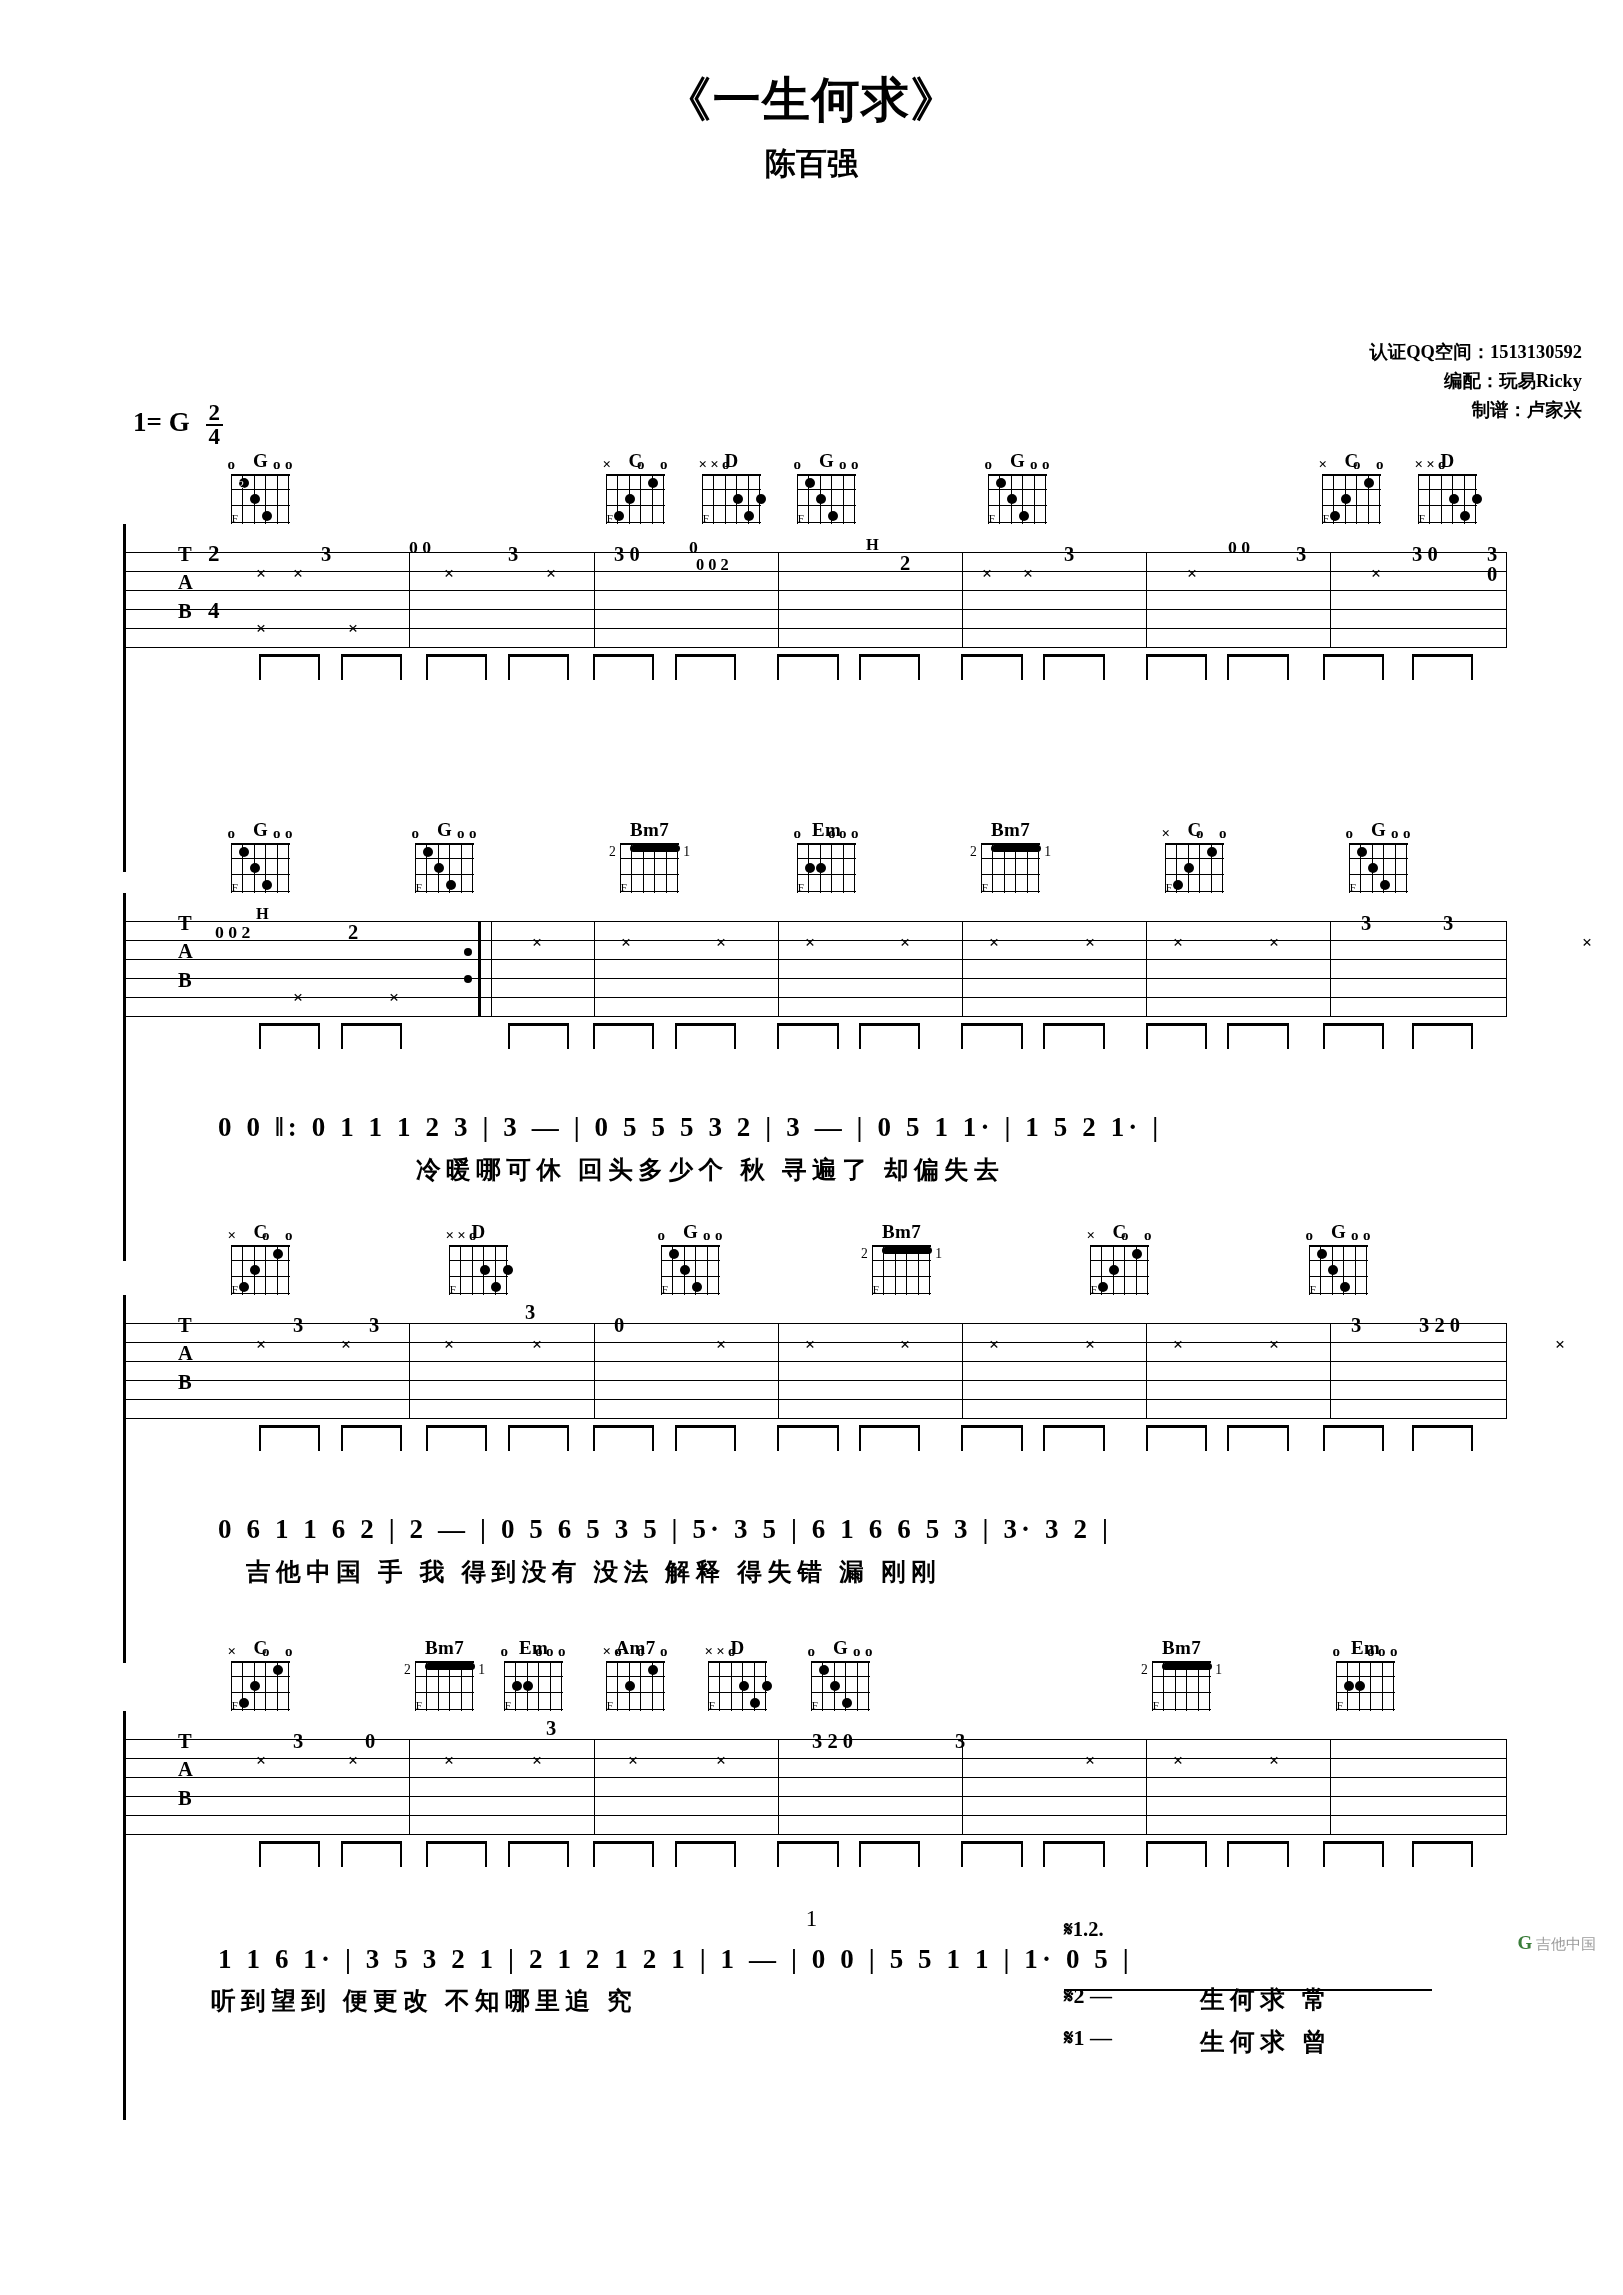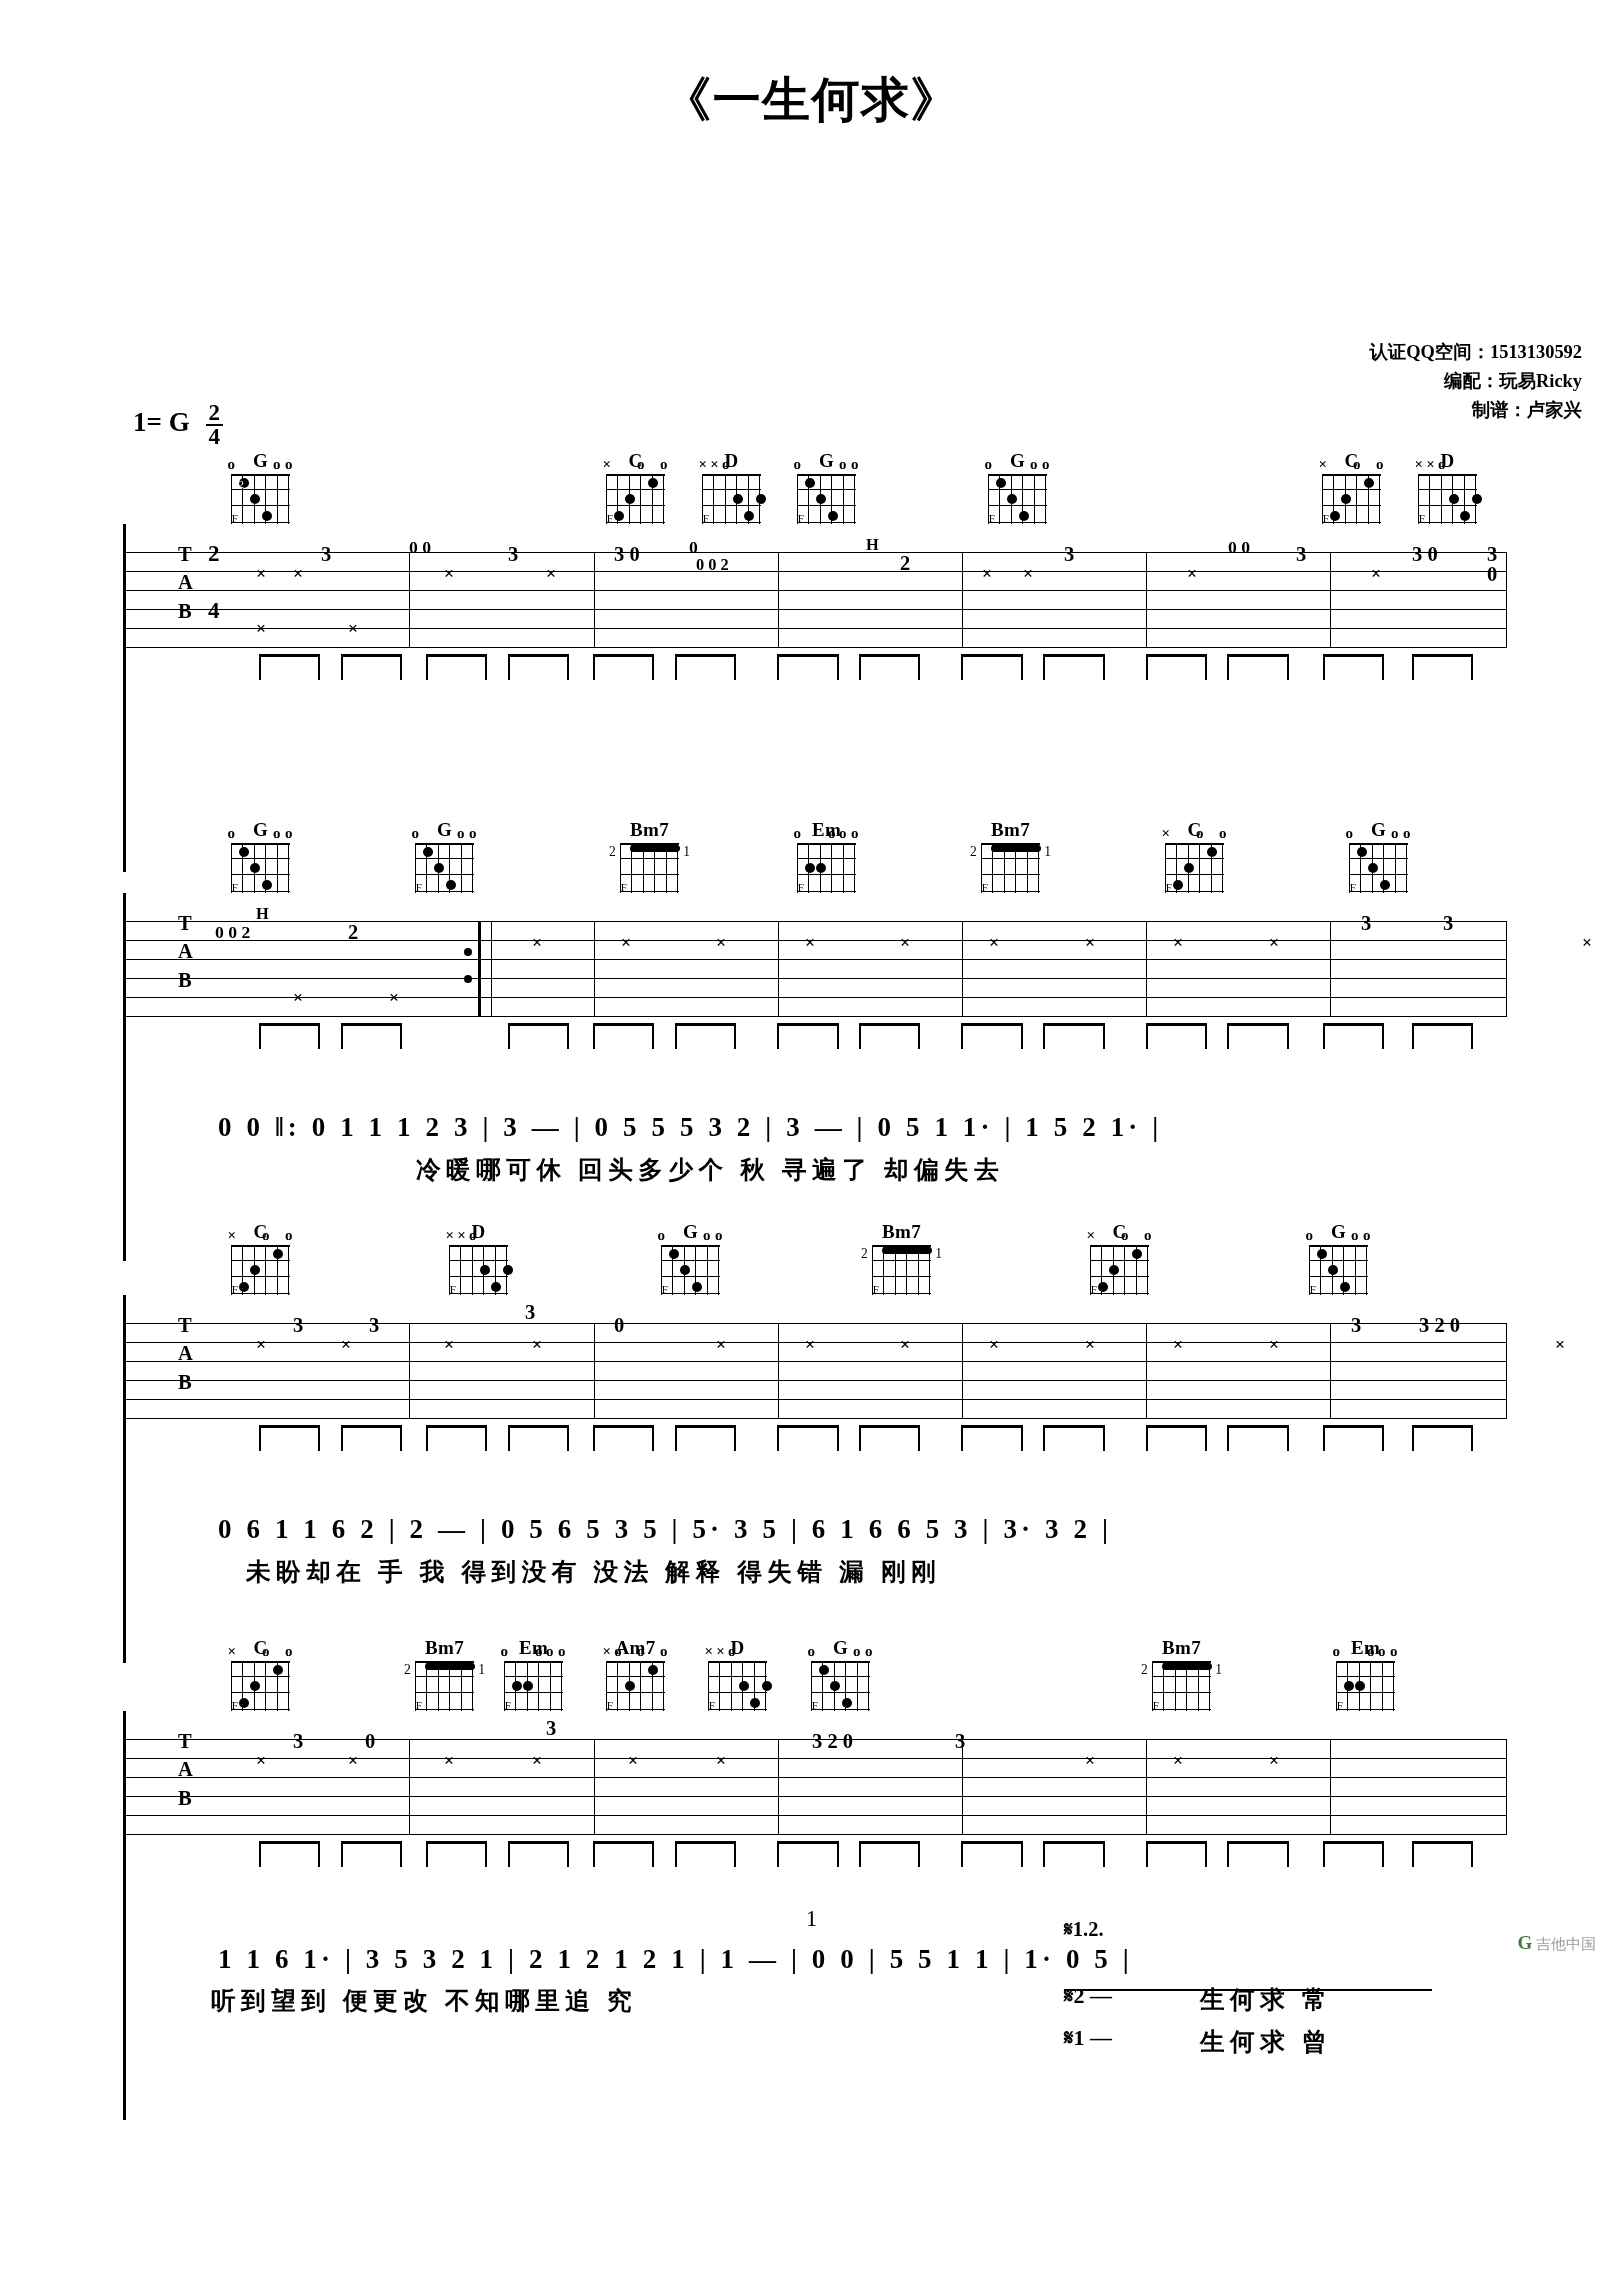--- a/index.html
+++ b/index.html
@@ -76,20 +76,21 @@
   .pagenum { position:absolute; bottom:42px; left:0; width:1623px; text-align:center; font-size:23px;}
   .wm { position:absolute; right:27px; bottom:20.5px; font-size:15px; color:#9a9a9a;}
   .wm .g { color:#3a7d3a; font-weight:bold; font-size:19px;}
 </style>
 </head>
 <body>
 
 <div class="page">
 
   <div class="title">《一生何求》</div>
+  <div class="artist">陈百强</div>
 
   <div class="credits">
     <div>认证QQ空间：1513130592</div>
     <div>编配：玩易Ricky</div>
     <div>制谱：卢家兴</div>
   </div>
 
   <div class="keysig">
     <span>1=</span>
     <span>G</span>
@@ -824,21 +825,21 @@
         <div class="beam" style="left:1064px; top:0; width:61px;"></div>
           <div class="stem" style="left:1064px; top:0; height:26px;"></div>
           <div class="stem" style="left:1123px; top:0; height:26px;"></div>
         <div class="beam" style="left:1153px; top:0; width:61px;"></div>
           <div class="stem" style="left:1153px; top:0; height:26px;"></div>
           <div class="stem" style="left:1212px; top:0; height:26px;"></div>
       </div>
     </div>
 
     <div class="jianpu" style="left:218px; top:307px; letter-spacing:4.1px;">0 6 1 1 6 2 | 2   —   | 0 5   6 5 3 5 | 5·    3 5 | 6 1  6 6 5 3 | 3·    3 2 |</div>
-    <div class="lyric" style="left:246px; top:348px; letter-spacing:5.5px;">未盼却在 手            我 得到没有      没法 解释 得失错 漏      刚刚</div>
+    <div class="lyric" style="left:246px; top:348px; letter-spacing:5.5px;">吉他中国 手            我 得到没有      没法 解释 得失错 漏      刚刚</div>
   </div>
 
   <div class="system" style="top:1623px; height:423px;">
 
     <div class="chordbox" style="left:225px; top:13.6px;">
       <div class="cname">C</div>
       <div class="grid">
         <div class="nut"></div>
         <div class="v" style="left:0;"></div>
           <div class="v" style="left:11px;"></div>

